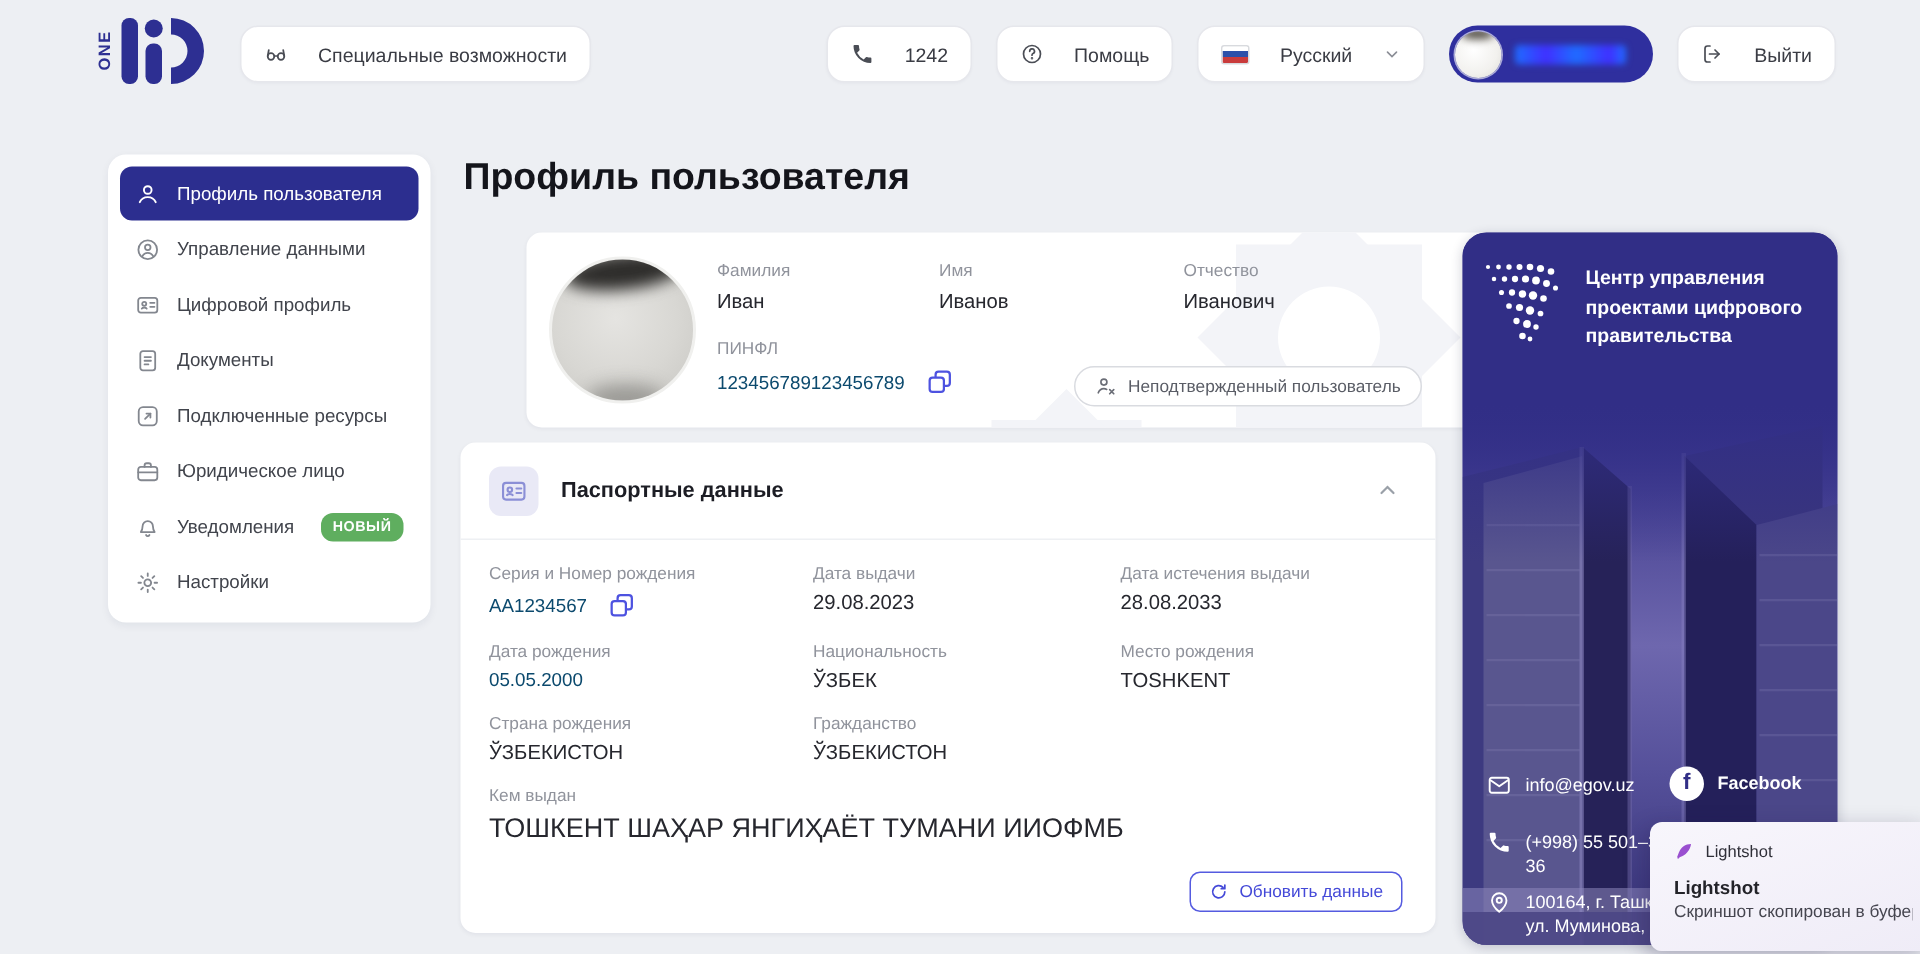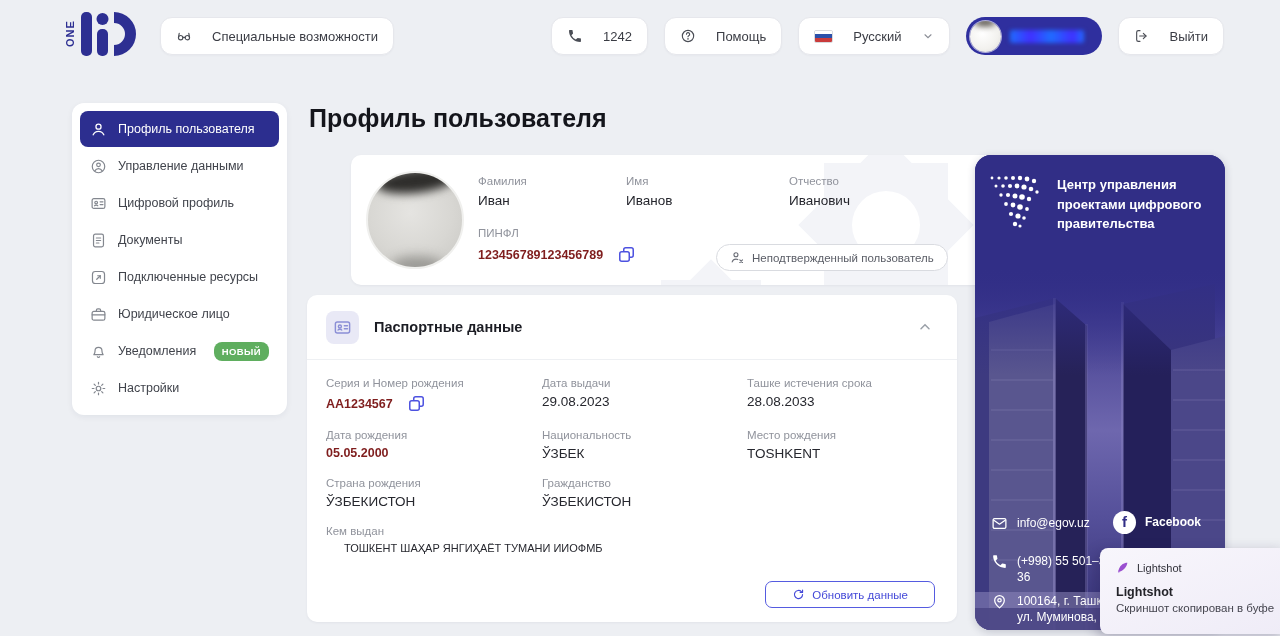--- a/index.html
+++ b/index.html
@@ -79,21 +79,21 @@
     background:radial-gradient(circle at 45% 42%, #e5e4e1 0%, #d8d7d3 55%, #c8c7c3 100%);
     border:2px solid #f0f0ee; overflow:hidden;
   }
   .avatar .hair { position:absolute; top:-4px; left:8%; width:84%; height:26%;
     background:#2e2d2b; border-radius:50%; filter:blur(5px); transform:rotate(-6deg); }
   .avatar .chin { position:absolute; bottom:-8px; left:24%; width:56%; height:20%;
     background:#6b6a66; border-radius:50%; filter:blur(6px); opacity:.55; }
 
   .f-label { font-size:11.5px; color:#90939c; margin-bottom:6px; }
   .f-value { font-size:13.5px; font-weight:400; color:#26272e; }
-  .f-value.regular { font-weight:700; font-size:12.5px; color:#7f1d1d; }
+  .f-value.regular { font-weight:400; font-size:12.5px; color:#0c4a6e; }
   .pf-col { position:absolute; top:20px; }
   .pf-surname { left:127px; } .pf-name { left:275px; } .pf-patronymic { left:438px; }
   .pf-pinfl { position:absolute; left:127px; top:72px; }
   .pinfl-row { display:flex; align-items:center; gap:14px; }
   .copy-icon { width:19px; height:19px; color:#4d52e0; cursor:pointer; }
 
   .status-pill {
     position:absolute; left:365px; top:89px;
     display:flex; align-items:center; gap:7px;
     border:1px solid #d9dbe0; border-radius:15px; height:27px; padding:0 13px;
@@ -110,28 +110,28 @@
   .pass-iconbox svg { width:19px; height:19px; }
   .pass-title { position:absolute; left:67px; top:24px; font-size:14.5px; font-weight:700; color:#1c1d24; }
   .collapse { position:absolute; right:24px; top:24px; width:16px; height:16px; color:#9aa0a8; cursor:pointer; }
 
   .pass-grid {
     position:absolute; left:19px; top:82px; width:612px;
     display:grid; grid-template-columns:216px 205px 1fr; row-gap:16px;
   }
   .cell .f-label { margin-bottom:5px; }
   .cell-issuer { grid-column:1 / span 3; }
-  .cell-issuer .f-value { font-size:11px;margin-left:18px; }
+  .cell-issuer .f-value { font-size:18px; }
   .serial-row { display:flex; align-items:center; gap:14px; }
 
   .update-btn {
     position:absolute; right:22px; bottom:14px;
     display:flex; align-items:center; gap:7px;
     border:1px solid #555be0; border-radius:7px; background:#fff;
-    height:27px; padding:0 26px; font-size:11.5px; color:#4449d8; cursor:pointer;
+    height:27px; padding:0 12px; font-size:11.5px; color:#4449d8; cursor:pointer;
   }
   .update-btn svg { width:13px; height:13px; }
 
   
   .promo {
     position:absolute; left:975px; top:155px; width:250px; height:475px;
     border-radius:16px; overflow:hidden;
     background:linear-gradient(180deg,#312e86 0%,#343089 24%,#56509d 44%,#6e67ae 58%,#55509a 76%,#343074 100%);
     box-shadow:0 2px 8px rgba(25,28,60,.2);
   }
@@ -427,21 +427,21 @@
             <rect x="3.5" y="8.5" width="12" height="12" rx="2.5" fill="#ffffff"></rect>
           </svg>
         </span>
       </div>
     </div>
     <div class="cell">
       <div class="f-label">Дата выдачи</div>
       <div class="f-value">29.08.2023</div>
     </div>
     <div class="cell">
-      <div class="f-label">Ташке истечения срока</div>
+      <div class="f-label">Дата истечения выдачи</div>
       <div class="f-value">28.08.2033</div>
     </div>
 
     <div class="cell">
       <div class="f-label">Дата рождения</div>
       <div class="f-value regular">05.05.2000</div>
     </div>
     <div class="cell">
       <div class="f-label">Национальность</div>
       <div class="f-value">ЎЗБЕК</div>

